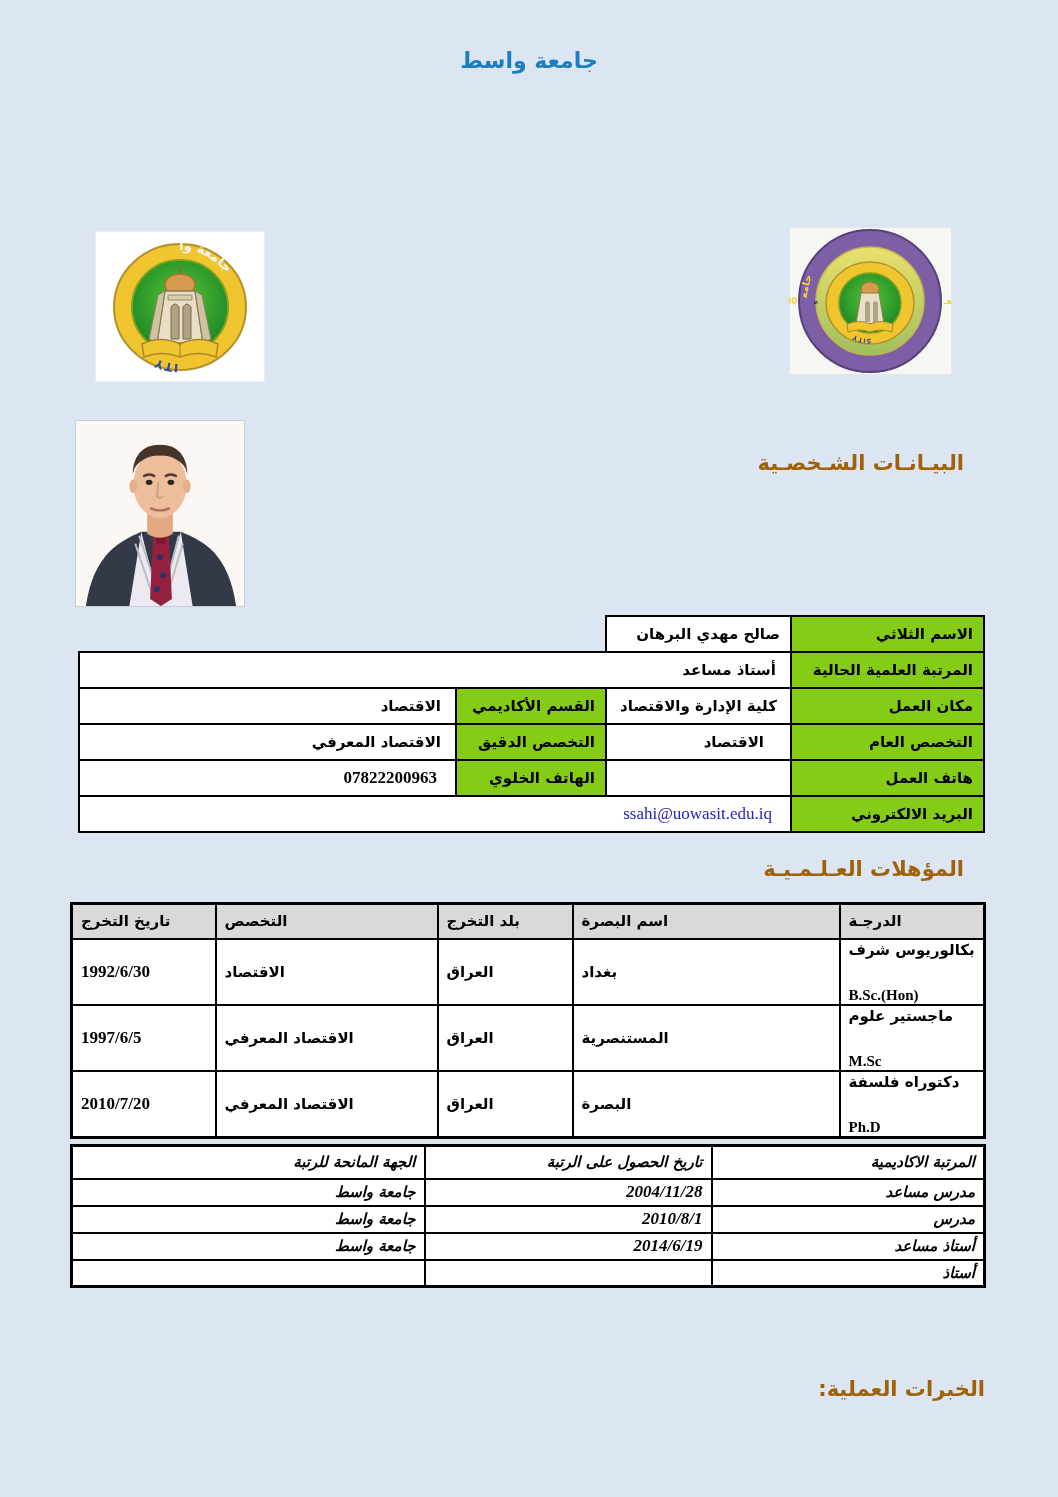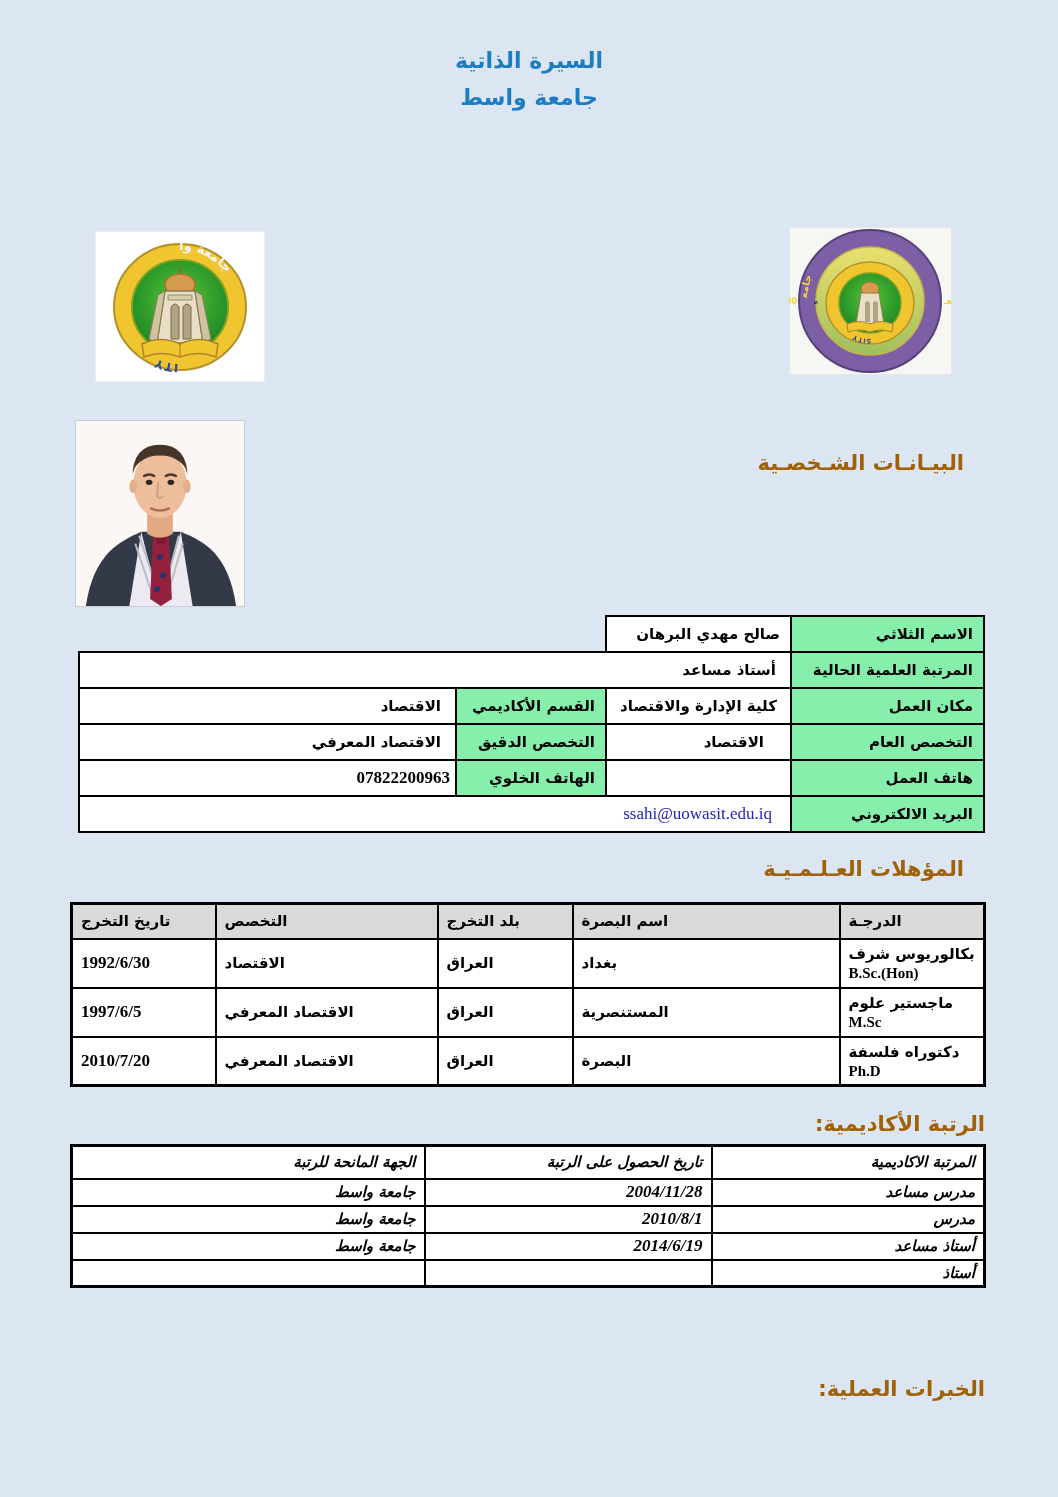--- a/index.html
+++ b/index.html
@@ -31,54 +31,53 @@
   .logo-univ   { position:absolute; left:95px;  top:231px; width:170px; height:151px; }
   .logo-college{ position:absolute; left:789px; top:227px; width:163px; height:148px; }
   .photo       { position:absolute; left:75px;  top:420px; width:170px; height:187px;
                  border:1px solid #c9cdd4; background:#fdfcfb; }
 
   table {
     position:absolute; border-collapse:collapse; table-layout:fixed;
     direction:rtl; color:#000; font-weight:bold; font-size:15px;
   }
   td { border:2px solid #000; background:#fff; vertical-align:middle; padding:0 8px; }
-  td.lbl { background:#86efac; text-align:right; padding-right:10px; }
+  td.lbl { background:#84cc16; text-align:right; padding-right:10px; }
   td.alignr { padding-right:14px; }
   td.center { text-align:center; }
   td.ghost { background:transparent; border:none; }
 
   .ptable { left:78px; top:615px; width:905px; }
   .ptable td { height:36px; }
 
   .qtable { left:70px; top:902px; width:913px; border:3px solid #000; }
   .qtable td { text-align:left; }
   .qtable .hrow td { height:35px; background:#d9d9d9; }
   .qtable .drow td { height:49px; }
   .deg-ar { line-height:1.35; }
   .deg-en { line-height:1.2; }
 
   .rtable { left:70px; top:1144px; width:913px; border:3px solid #000; }
   .rtable td { text-align:right; background:#fff;font-style:italic; }
   .rtable .hrow td { height:33px; }
   .rtable .drow td { height:27px; }
 
-  .latin { font-family:"Liberation Serif", serif; }
+  .latin { font-family:"Liberation Serif", serif;margin-top:26px; }
   .num   { font-family:"Liberation Serif", serif; font-size:17px; }
   .email {
     font-family:"Liberation Serif", serif; font-weight:normal;
     color:#2323bd; font-size:17px; cursor:pointer;
   }
 </style>
 </head>
 <body>
 
 <div class="page">
 
   <div class="title-block">
-    <div>السيرة الذاتية</div>
     <div>جامعة واسط</div>
   </div>
 
   <div class="logo-univ">
     <svg viewBox="0 0 170 151" width="170" height="151">
       <defs>
         <radialGradient id="gGreen" cx="50%" cy="42%" r="65%">
           <stop offset="0%" stop-color="#58c636"></stop>
             <stop offset="100%" stop-color="#168023"></stop>
         </radialGradient>
@@ -209,21 +208,21 @@
     <tr>
       <td class="lbl">التخصص العام</td>
       <td class="alignr" style="padding-right:26px">الاقتصاد</td>
       <td class="lbl">التخصص الدقيق</td>
       <td class="alignr">الاقتصاد المعرفي</td>
     </tr>
     <tr>
       <td class="lbl">هاتف العمل</td>
       <td></td>
       <td class="lbl">الهاتف الخلوي</td>
-      <td class="alignr num" style="padding-right:5px">07822200963</td>
+      <td class="alignr num" style="padding-right:18px">07822200963</td>
     </tr>
     <tr>
       <td class="lbl">البريد الالكتروني</td>
       <td class="alignr" colspan="3" style="padding-right:18px">
         <span class="email">ssahi@uowasit.edu.iq</span>
       </td>
     </tr>
   </tbody>
     </table>
 

